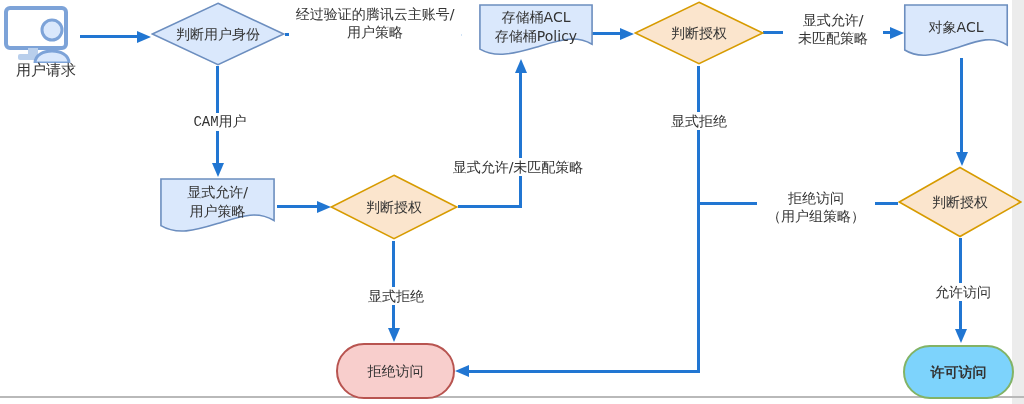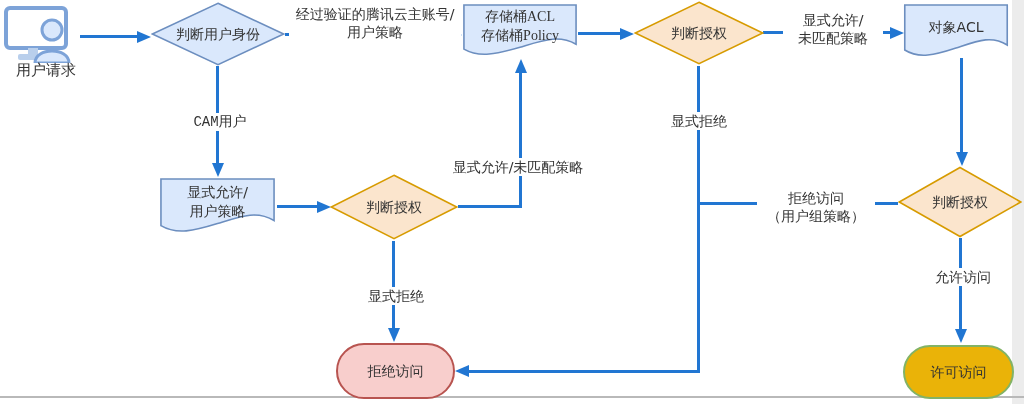--- a/index.html
+++ b/index.html
@@ -23,21 +23,21 @@
   
   .node{position:absolute;z-index:3;}
   .node svg.shape{position:absolute;left:0;top:0;width:100%;height:100%;}
   .node-text{
     position:absolute;inset:0;display:flex;flex-direction:column;
     align-items:center;justify-content:center;
     font-size:14px;color:#333;line-height:1.35;text-align:center;white-space:nowrap;
   }
   .rounded{border-radius:28px;border:2px solid;box-sizing:border-box;}
   .rounded.red{background:#f8cecc;border-color:#b85450;}
-  .rounded.green{background:#eab308;border-color:#82b366;}
+  .rounded.green{background:#7dd3fc;border-color:#82b366;font-weight:bold;}
   
   .edge-label{
     position:absolute;background:#ffffff;font-size:14px;color:#333;
     text-align:center;line-height:1.32;z-index:4;white-space:nowrap;
   }
   .edge-label span{display:block;}
   
   .right-strip{position:absolute;top:0;left:1012px;width:12px;height:404px;background:#ececec;z-index:0;}
   .bottom-rule{position:absolute;left:0;top:396px;width:1024px;height:2px;background:#b9b9b9;z-index:1;}
 </style>
@@ -104,21 +104,21 @@
   <div class="edge-label" style="left:667px;top:112px;width:64px;">
     <span>显式拒绝</span>
   </div>
   <div class="edge-label" style="left:757px;top:189px;width:118px;">
     <span>拒绝访问</span>
     <span>（用户组策略）</span>
   </div>
   <div class="edge-label" style="left:364px;top:287px;width:64px;">
     <span>显式拒绝</span>
   </div>
-  <div class="edge-label" style="left:931px;top:268px;width:64px;">
+  <div class="edge-label" style="left:931px;top:283px;width:64px;">
     <span>允许访问</span>
   </div>
 
   <div class="node" style="left:2px;top:5px;width:80px;height:58px;">
     <svg class="shape" viewBox="0 0 80 58">
       <rect x="4" y="3" width="60" height="40" rx="4" fill="#ffffff" stroke="#7da3d8" stroke-width="4"></rect>
       <rect x="26" y="43" width="10" height="6" fill="#b9cfec"></rect>
       <rect x="16" y="49" width="30" height="6" rx="2" fill="#b9cfec"></rect>
       <circle cx="50" cy="25" r="10" fill="#dae8fc" stroke="#7da3d8" stroke-width="3"></circle>
       <path d="M33 58 C33 42 67 42 67 58 Z" fill="#dae8fc" stroke="#7da3d8" stroke-width="3"></path>
@@ -128,21 +128,21 @@
     <span>用户请求</span>
   </div>
 
   <div class="node" style="left:151px;top:2px;width:134px;height:64px;">
     <svg class="shape" viewBox="0 0 100 50" preserveAspectRatio="none">
       <polygon points="50,1 99,25 50,49 1,25" fill="#dae8fc" stroke="#6c8ebf" stroke-width="1.6" vector-effect="non-scaling-stroke"></polygon>
     </svg>
     <div class="node-text">判断用户身份</div>
   </div>
 
-  <div class="node" style="left:462px;top:3px;width:116px;height:55px;font-family:Liberation Serif, serif;">
+  <div class="node" style="left:478px;top:3px;width:116px;height:55px;">
     <svg class="shape" viewBox="0 0 120 56" preserveAspectRatio="none">
       <path d="M2 2 L118 2 L118 42 C 100 32, 84 38, 60 45 C 36 52, 18 56, 2 47 Z" fill="#dae8fc" stroke="#6c8ebf" stroke-width="1.6" vector-effect="non-scaling-stroke"></path>
     </svg>
     <div class="node-text" style="padding-bottom:8px;">
       <span>存储桶ACL</span>
       <span>存储桶Policy</span>
     </div>
   </div>
 
   <div class="node" style="left:634px;top:1px;width:130px;height:64px;">

